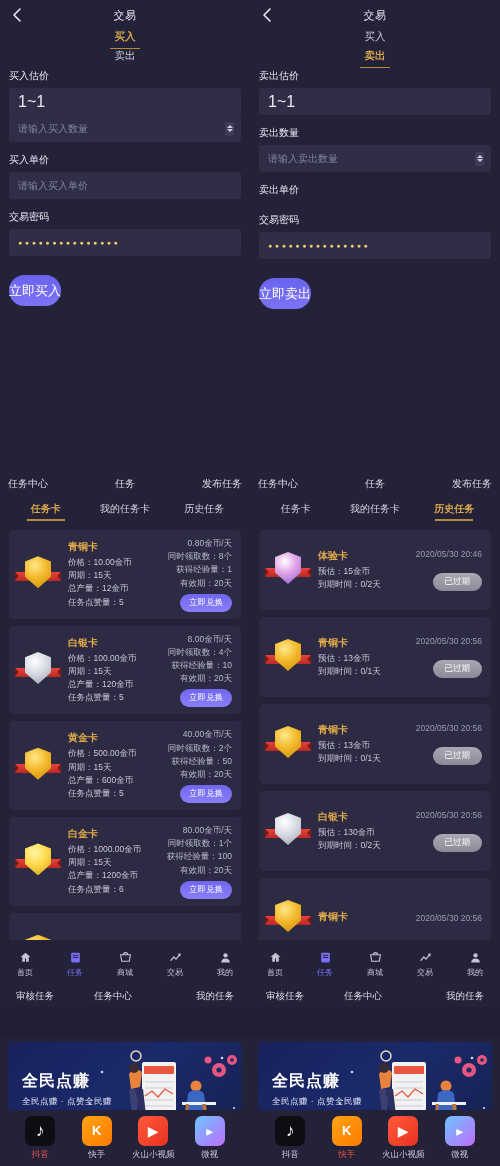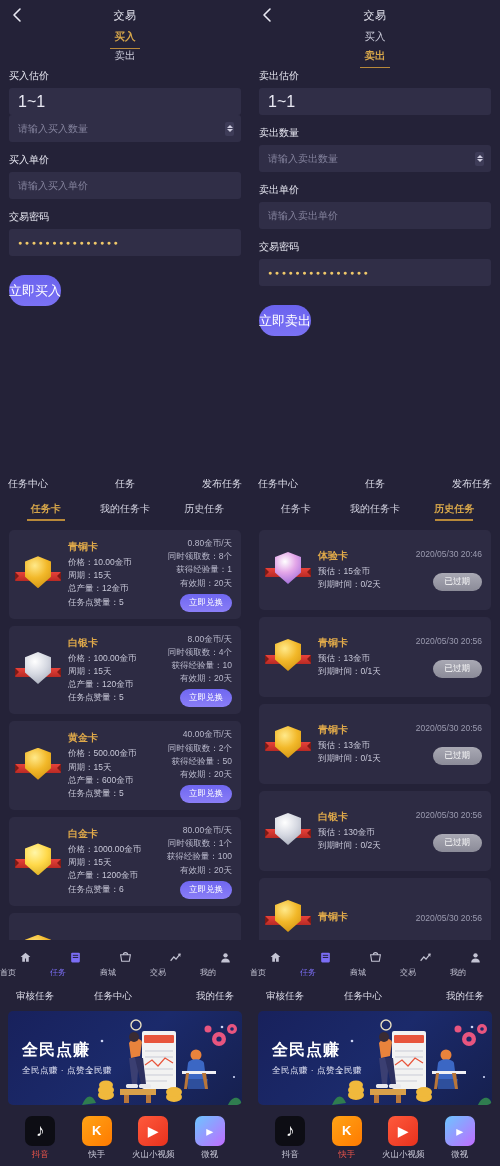--- a/index.html
+++ b/index.html
@@ -108,35 +108,35 @@
     font-size: 8.5px; border-radius: 9px; padding: 3px 9px; cursor: pointer; border: none; font-family: inherit;
   }
   .btn-expired {
     margin-top: 14px; background: linear-gradient(180deg,#a9a9b4,#8b8b98); color: #ffffff;
     font-size: 8.5px; border-radius: 9px; padding: 3px 12px; cursor: pointer; border: none; font-family: inherit;
   }
 
   
   .nav-row { position: absolute; top: 940px; left: 0; width: 500px; height: 45px; display: flex; }
   .nav-pane { width: 250px; height: 45px; background: #242238; display: flex; align-items: center; padding-top: 2px; }
-  .nav-item { flex: 1; cursor: pointer; }
+  .nav-item { flex: 1; text-align: center; cursor: pointer; }
   .nav-ico { height: 16px; display: flex; align-items: center; justify-content: center; }
   .nav-lbl { font-size: 8px; color: #c4c4d4; margin-top: 2px; }
   .nav-item.active .nav-lbl { color: #7b6ef6; }
 
   
   .rev-row { position: absolute; top: 985px; left: 0; width: 500px; height: 22px; display: flex; }
   .rev-pane { width: 250px; height: 22px; background: #242238; display: flex; align-items: center; padding: 0 16px; }
   .rev-pane > div { font-size: 9.5px; color: #dcdce8; }
   .rev-l { flex: 0 0 auto; }
   .rev-m { flex: 1; text-align: center; font-weight: 500; }
   .rev-r { flex: 0 0 auto; margin-left: 24px; }
 
   
-  .ban-row { position: absolute; top: 1007px; left: 0; width: 500px; height: 103px; display: flex; }
+  .ban-row { position: absolute; top: 1038px; left: 0; width: 500px; height: 103px; display: flex; }
   .ban-pane { width: 250px; height: 103px; background: #242238; padding: 4px 8px 5px 8px; }
   .banner {
     width: 100%; height: 94px; border-radius: 5px; position: relative; overflow: hidden;
     background: linear-gradient(135deg,#18215c 0%, #1b2a6b 50%, #16204f 100%);
   }
   .ban-title { position: absolute; left: 14px; top: 29px; color: #fff; font-size: 16px; font-weight: bold; letter-spacing: 1px; }
   .ban-sub { position: absolute; left: 14px; top: 54px; color: #e2e4f5; font-size: 8.5px; letter-spacing: .5px; }
   .ban-art { position: absolute; right: 0; top: 0; width: 160px; height: 94px; }
 
   
@@ -211,23 +211,20 @@
         </div>
         <div class="field-label">卖出数量</div>
         <div class="field-box">
           <div class="ph">请输入卖出数量</div>
           <div class="stepper">
             <i class="up"></i>
             <i class="dn"></i>
           </div>
         </div>
         <div class="field-label">卖出单价</div>
-        <div class="field-box">
-          <div class="ph">请输入卖出单价</div>
-        </div>
         <div class="field-label">交易密码</div>
         <div class="field-box">
           <div class="dots">●●●●●●●●●●●●●●●</div>
         </div>
         <button class="submit-btn">立即卖出</button>
       </div>
     </div>
 
   <div class="task-row" id="task-row">
       <div class="task-pane">

